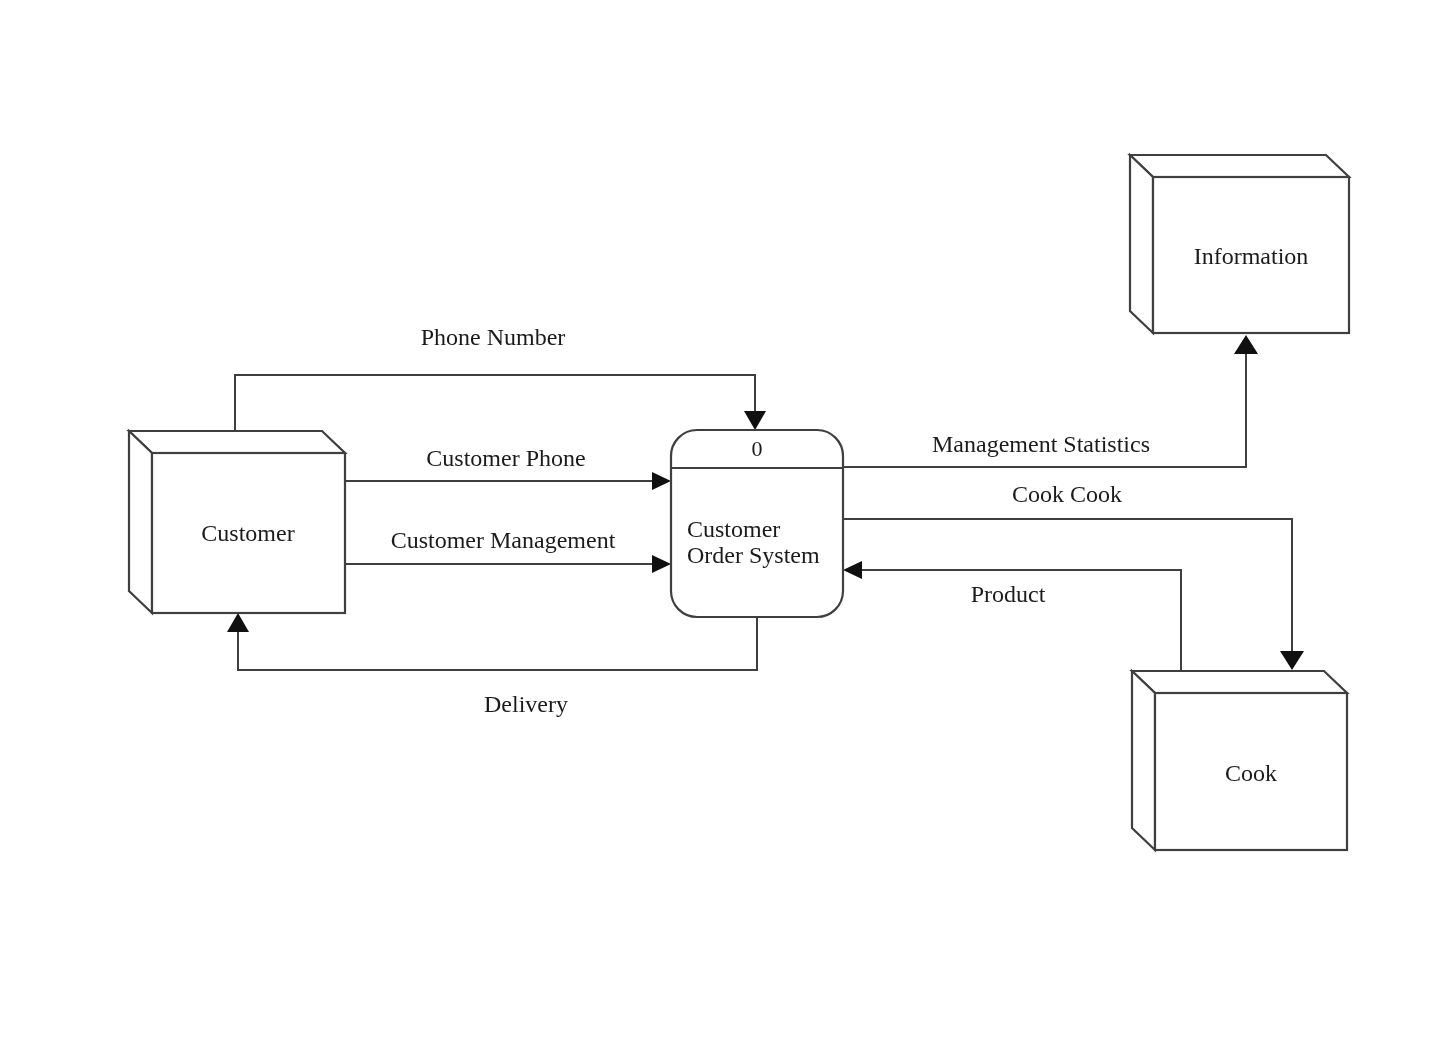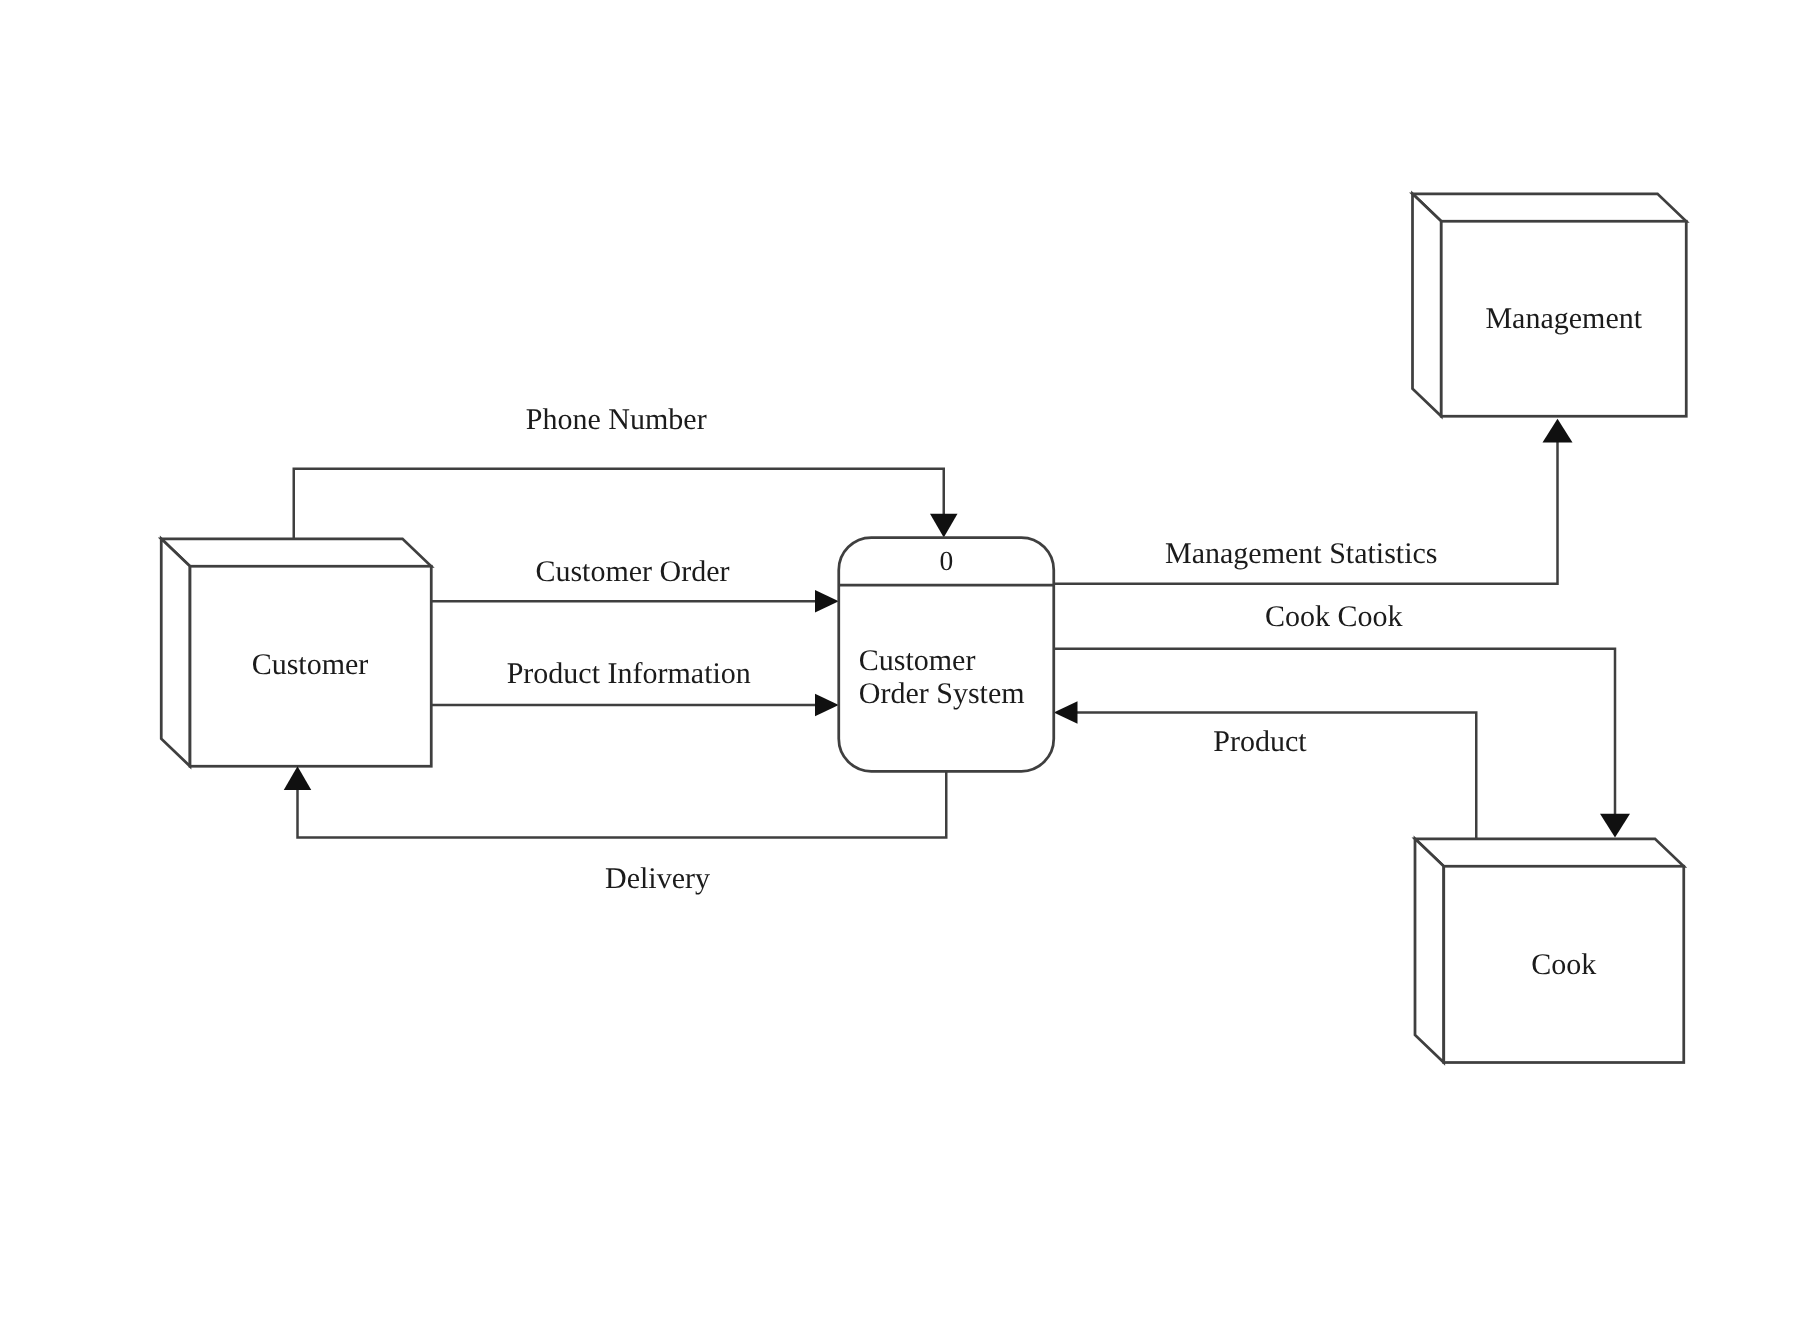--- a/index.html
+++ b/index.html
@@ -80,29 +80,29 @@
       <polygon points="843,570 862,561 862,579"></polygon>
     </g>
 
     <g>
       <rect x="671" y="430" width="172" height="187" rx="26" ry="26" fill="#ffffff" stroke="#3f3f3f" stroke-width="2.2"></rect>
       <line x1="671" y1="468" x2="843" y2="468" stroke="#3f3f3f" stroke-width="2.2"></line>
     </g>
   </svg>
 
   <div class="entity-label" style="left:248px;top:533px;">Customer</div>
-  <div class="entity-label" style="left:1251px;top:256px;">Management</div>
+  <div class="entity-label" style="left:1251px;top:256px;">Information</div>
   <div class="entity-label" style="left:1251px;top:773px;text-align:right;">Cook</div>
 
   <div class="process-number" style="left:757px;top:449px;">0</div>
   <div class="process-name" style="left:687px;top:516px;">
     <div>Customer</div>
     <div>Order System</div>
   </div>
 
   <div class="flow-label" style="left:493px;top:337px;">Phone Number</div>
-  <div class="flow-label" style="left:506px;top:458px;">Customer Order</div>
-  <div class="flow-label" style="left:503px;top:540px;">Product Information</div>
+  <div class="flow-label" style="left:506px;top:458px;">Customer Phone</div>
+  <div class="flow-label" style="left:503px;top:540px;">Customer Management</div>
   <div class="flow-label" style="left:526px;top:704px;">Delivery</div>
   <div class="flow-label" style="left:1041px;top:444px;">Management Statistics</div>
   <div class="flow-label" style="left:1067px;top:494px;">Cook Cook</div>
   <div class="flow-label" style="left:1008px;top:594px;text-align:right;">Product</div>
 </div>
 
 </body></html>

